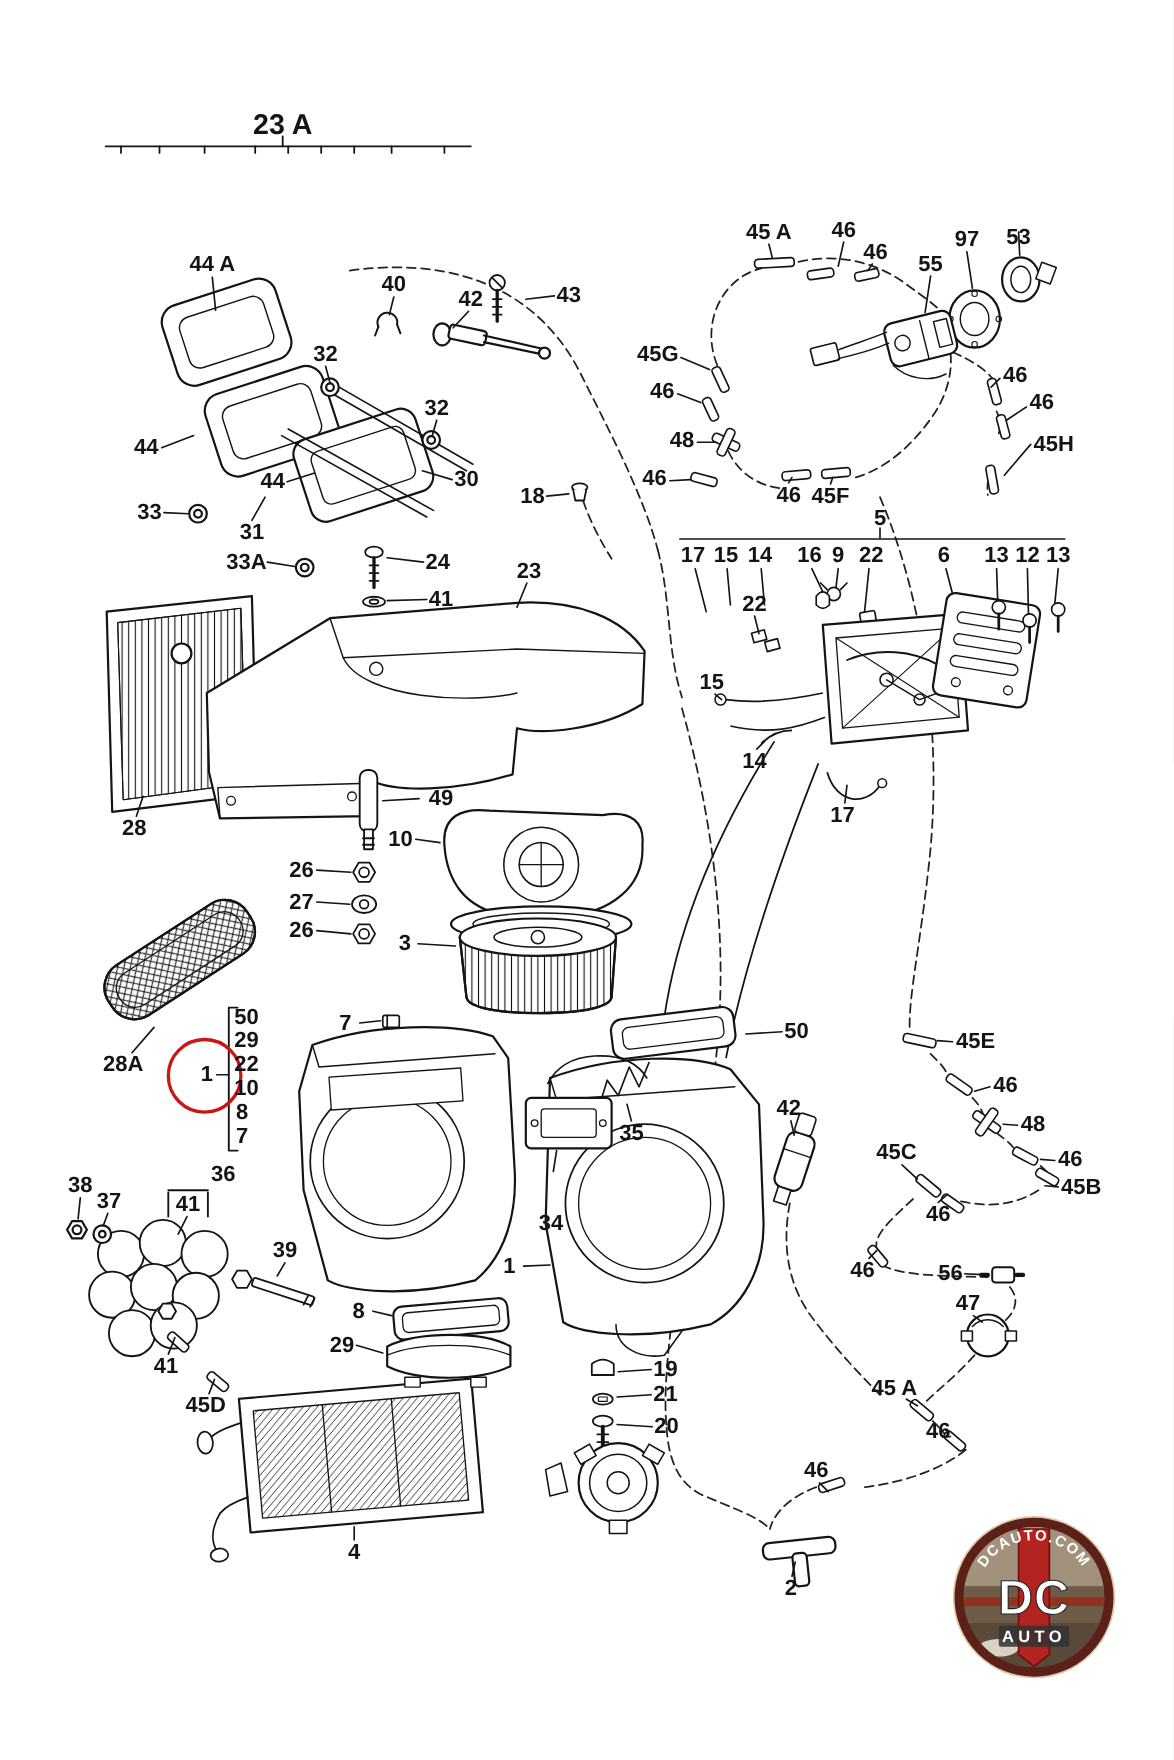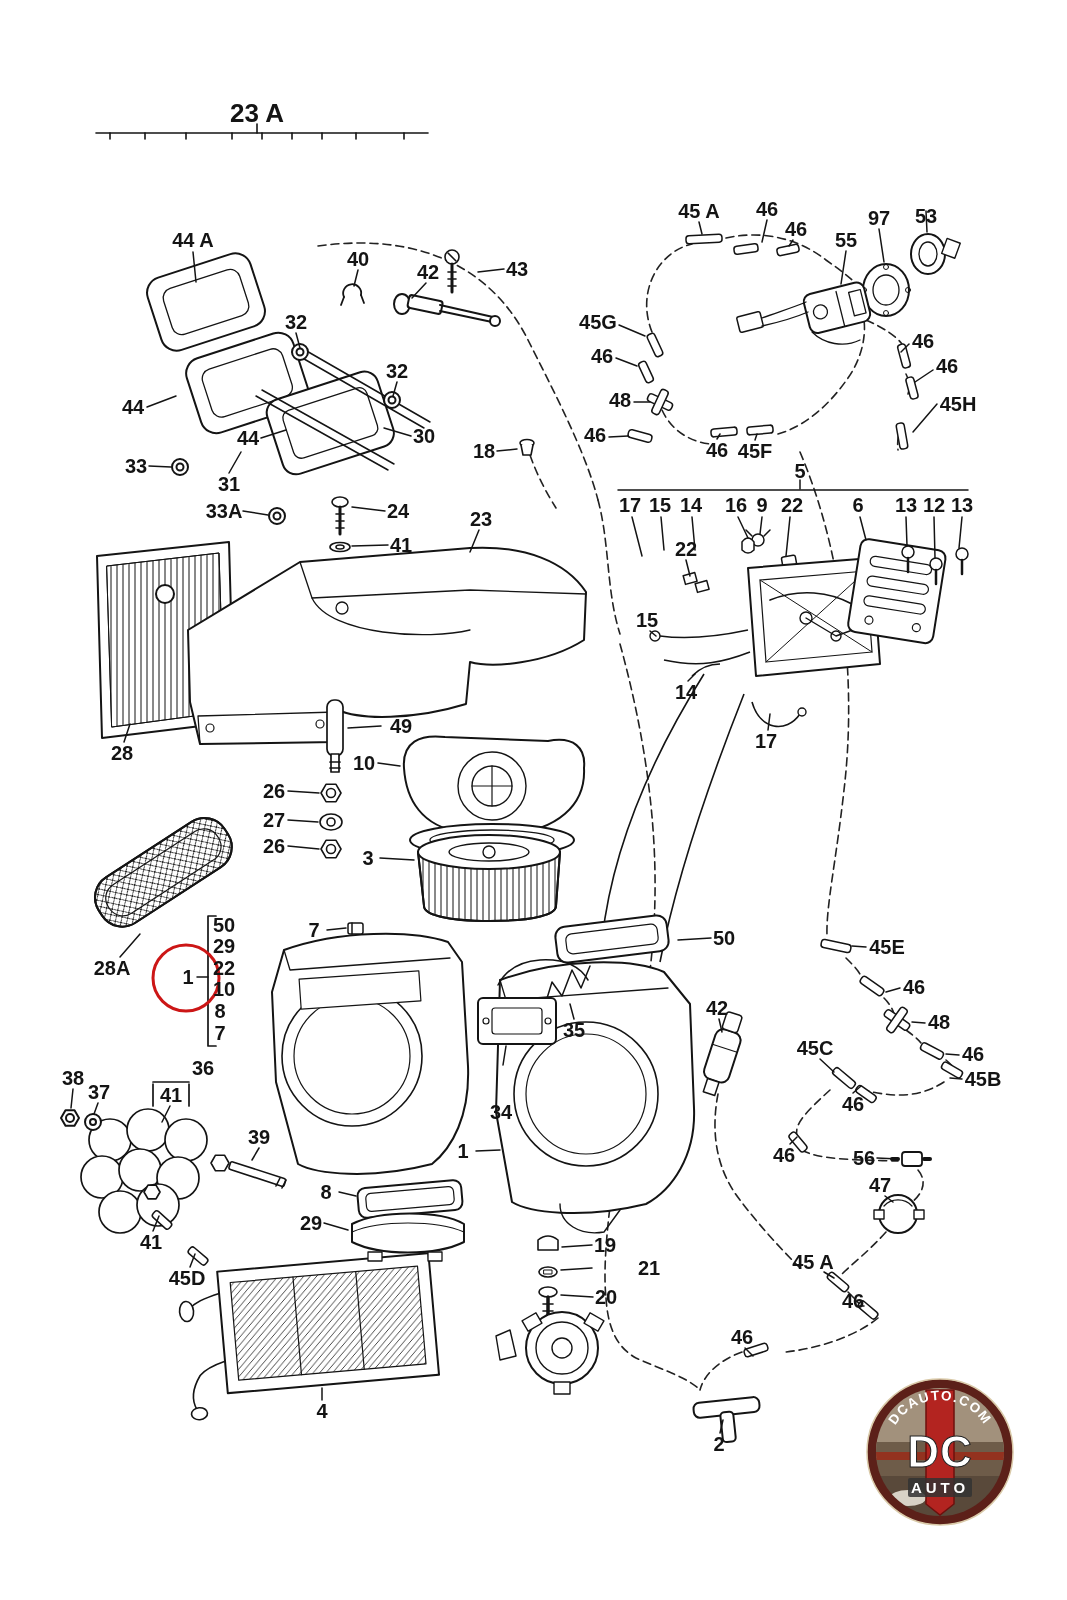--- a/index.html
+++ b/index.html
@@ -641,21 +641,21 @@
       <div class="part-label" style="left: 784px; top: 1155px;">46</div>
       <div class="part-label" style="left: 259px; top: 1137px;">39</div>
       <div class="part-label" style="left: 463px; top: 1151px;">1</div>
       <div class="part-label" style="left: 864px; top: 1158px;">56</div>
       <div class="part-label" style="left: 880px; top: 1185px;">47</div>
       <div class="part-label" style="left: 326px; top: 1192px;">8</div>
       <div class="part-label" style="left: 311px; top: 1223px;">29</div>
       <div class="part-label" style="left: 151px; top: 1242px;">41</div>
       <div class="part-label" style="left: 187px; top: 1278px;">45D</div>
       <div class="part-label" style="left: 605px; top: 1245px;">19</div>
-      <div class="part-label" style="left: 605px; top: 1268px; margin-left: 44px;">21</div>
+      <div class="part-label" style="left: 605px; top: 1268px;">21</div>
       <div class="part-label" style="left: 606px; top: 1297px;">20</div>
       <div class="part-label" style="left: 813px; top: 1262px;">45 A</div>
       <div class="part-label" style="left: 853px; top: 1301px;">46</div>
       <div class="part-label" style="left: 322px; top: 1411px;">4</div>
       <div class="part-label" style="left: 742px; top: 1337px;">46</div>
       <div class="part-label" style="left: 719px; top: 1444px;">2</div>
     </div>
 
 </div>
 

